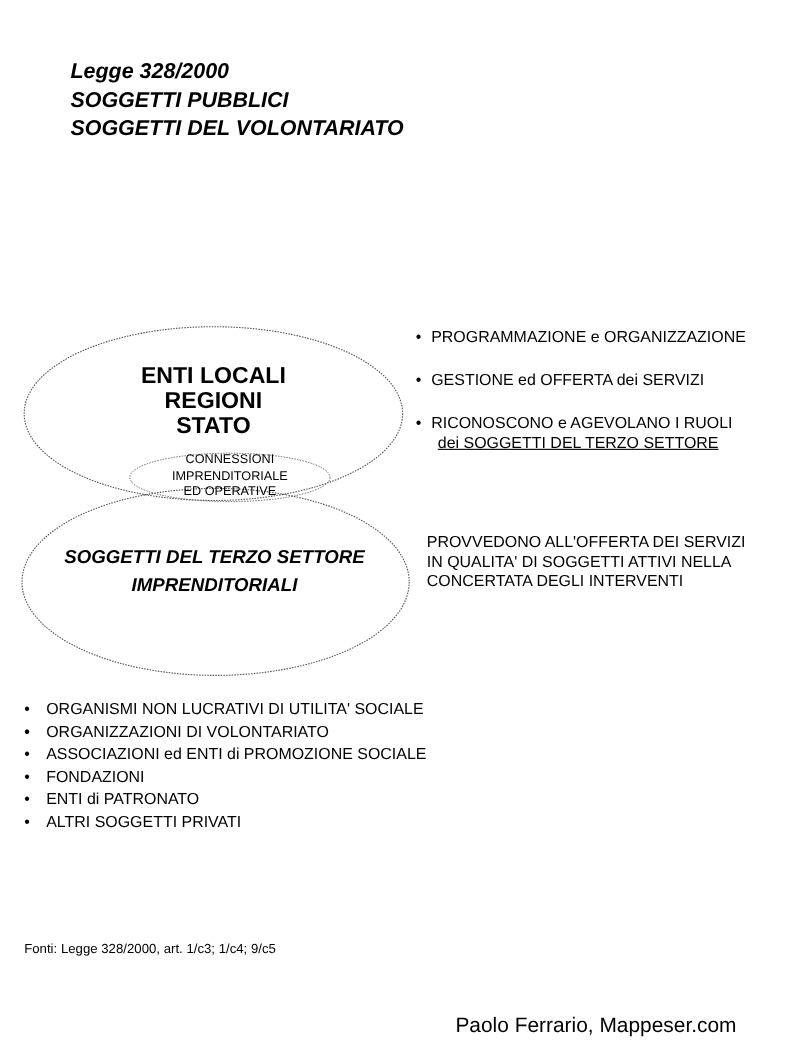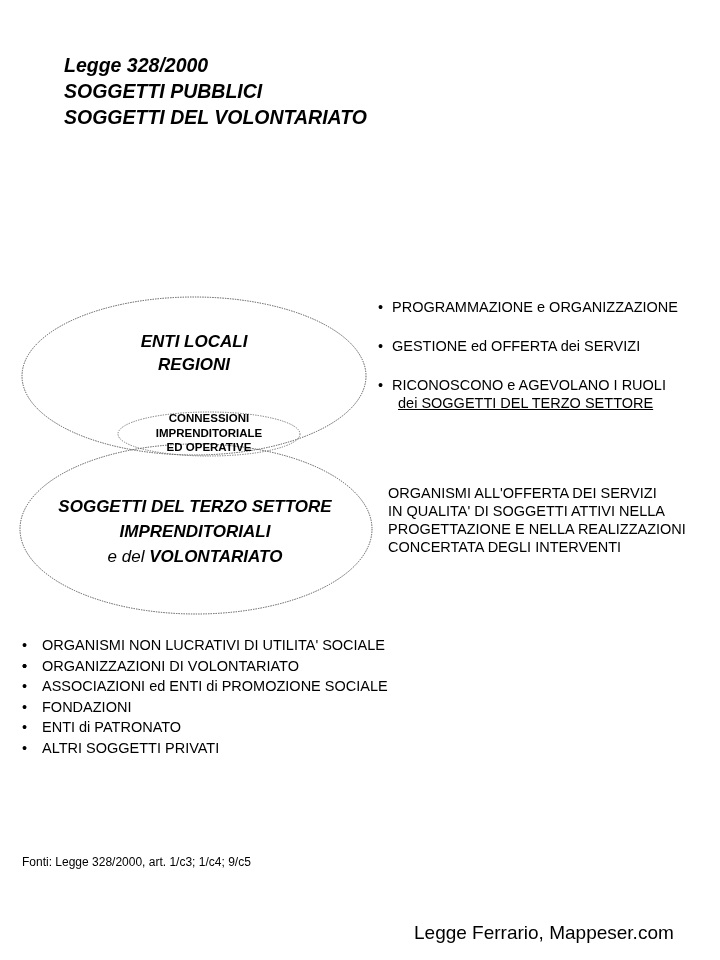--- a/index.html
+++ b/index.html
@@ -46,39 +46,37 @@
   .venn svg { display: block; }
 
   .ellipse-top-label {
     position: absolute;
     left: 22px;
     top: 330px;
     width: 344px;
     text-align: center;
   }
   .ellipse-top-label .ln {
-    font-style: italic;
     font-weight: bold;
-    font-size: 17px;
+    font-size: 21px;
     line-height: 23px;
     white-space: nowrap;
   }
 
   .lens-label {
     position: absolute;
     left: 118px;
     top: 411px;
     width: 182px;
     text-align: center;
   }
   .lens-label .ln {
     font-size: 11.5px;
     line-height: 14.5px;
     white-space: nowrap;
-    font-weight: bold;
   }
 
   .ellipse-bottom-label {
     position: absolute;
     left: 18px;
     top: 494px;
     width: 354px;
     text-align: center;
   }
   .ellipse-bottom-label .ln {
@@ -184,54 +182,53 @@
   <svg width="400" height="640" viewBox="0 0 400 640" xmlns="http://www.w3.org/2000/svg">
     <ellipse cx="194" cy="376" rx="172" ry="79" fill="#ffffff" stroke="#555555" stroke-width="1" stroke-dasharray="1.4 1.1"></ellipse>
     <ellipse cx="196" cy="529" rx="176" ry="85" fill="none" stroke="#555555" stroke-width="1" stroke-dasharray="1.4 1.1"></ellipse>
     <ellipse cx="209" cy="434" rx="91" ry="22" fill="none" stroke="#666666" stroke-width="0.9" stroke-dasharray="1.3 1.2"></ellipse>
   </svg>
 </div>
 
 <div class="ellipse-top-label">
   <div class="ln">ENTI LOCALI</div>
   <div class="ln">REGIONI</div>
+  <div class="ln">STATO</div>
 </div>
 
 <div class="lens-label">
   <div class="ln">CONNESSIONI</div>
   <div class="ln">IMPRENDITORIALE</div>
   <div class="ln">ED OPERATIVE</div>
 </div>
 
 <div class="ellipse-bottom-label">
   <div class="ln">SOGGETTI DEL TERZO SETTORE</div>
   <div class="ln">IMPRENDITORIALI</div>
-  <div class="ln"><span class="lw">e del </span><span>VOLONTARIATO</span></div>
 </div>
 
 <div class="right-bullets">
   <div class="rb-item">
     <span class="bullet">•</span>
     <span class="rb-line">PROGRAMMAZIONE  e ORGANIZZAZIONE</span>
   </div>
   <div class="rb-item">
     <span class="bullet">•</span>
     <span class="rb-line">GESTIONE ed OFFERTA dei SERVIZI</span>
   </div>
   <div class="rb-item">
     <span class="bullet">•</span>
     <span class="rb-line">RICONOSCONO e AGEVOLANO I RUOLI</span>
     <span class="rb-line cont">dei SOGGETTI DEL TERZO SETTORE</span>
   </div>
 </div>
 
 <div class="right-para">
-  <div class="ln">ORGANISMI ALL'OFFERTA DEI SERVIZI</div>
+  <div class="ln">PROVVEDONO ALL'OFFERTA DEI SERVIZI</div>
   <div class="ln">IN QUALITA' DI SOGGETTI ATTIVI NELLA</div>
-  <div class="ln">PROGETTAZIONE E  NELLA REALIZZAZIONI</div>
   <div class="ln">CONCERTATA DEGLI INTERVENTI</div>
 </div>
 
 <div class="bottom-bullets">
   <div class="bb-item">
     <span class="bullet">•</span>
     <span>ORGANISMI NON  LUCRATIVI DI UTILITA' SOCIALE</span>
   </div>
   <div class="bb-item">
     <span class="bullet">•</span>
@@ -252,13 +249,13 @@
     <span class="bullet">•</span>
     <span>ENTI di PATRONATO</span>
   </div>
   <div class="bb-item">
     <span class="bullet">•</span>
     <span>ALTRI SOGGETTI PRIVATI</span>
   </div>
 </div>
 
 <div class="sources">Fonti: Legge 328/2000, art. 1/c3;  1/c4;  9/c5</div>
-<div class="credit">Legge Ferrario, Mappeser.com</div>
+<div class="credit">Paolo Ferrario, Mappeser.com</div>
 
 </body></html>

